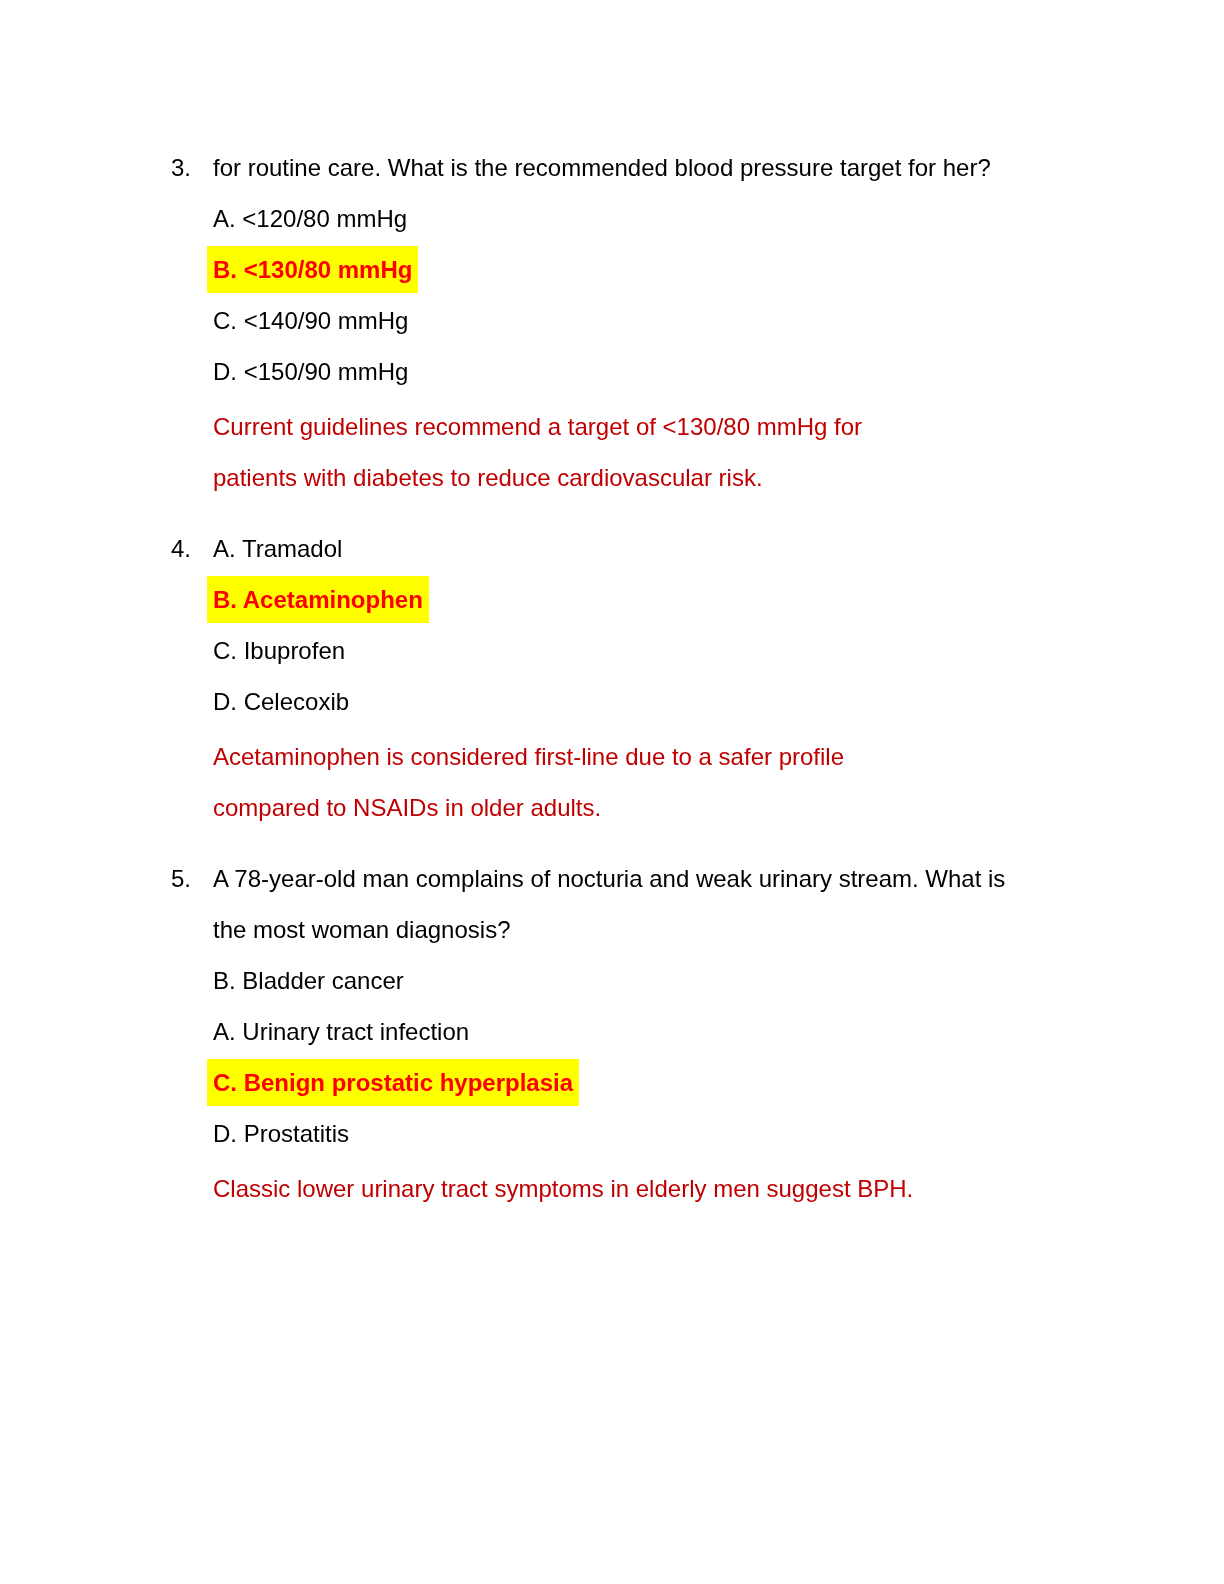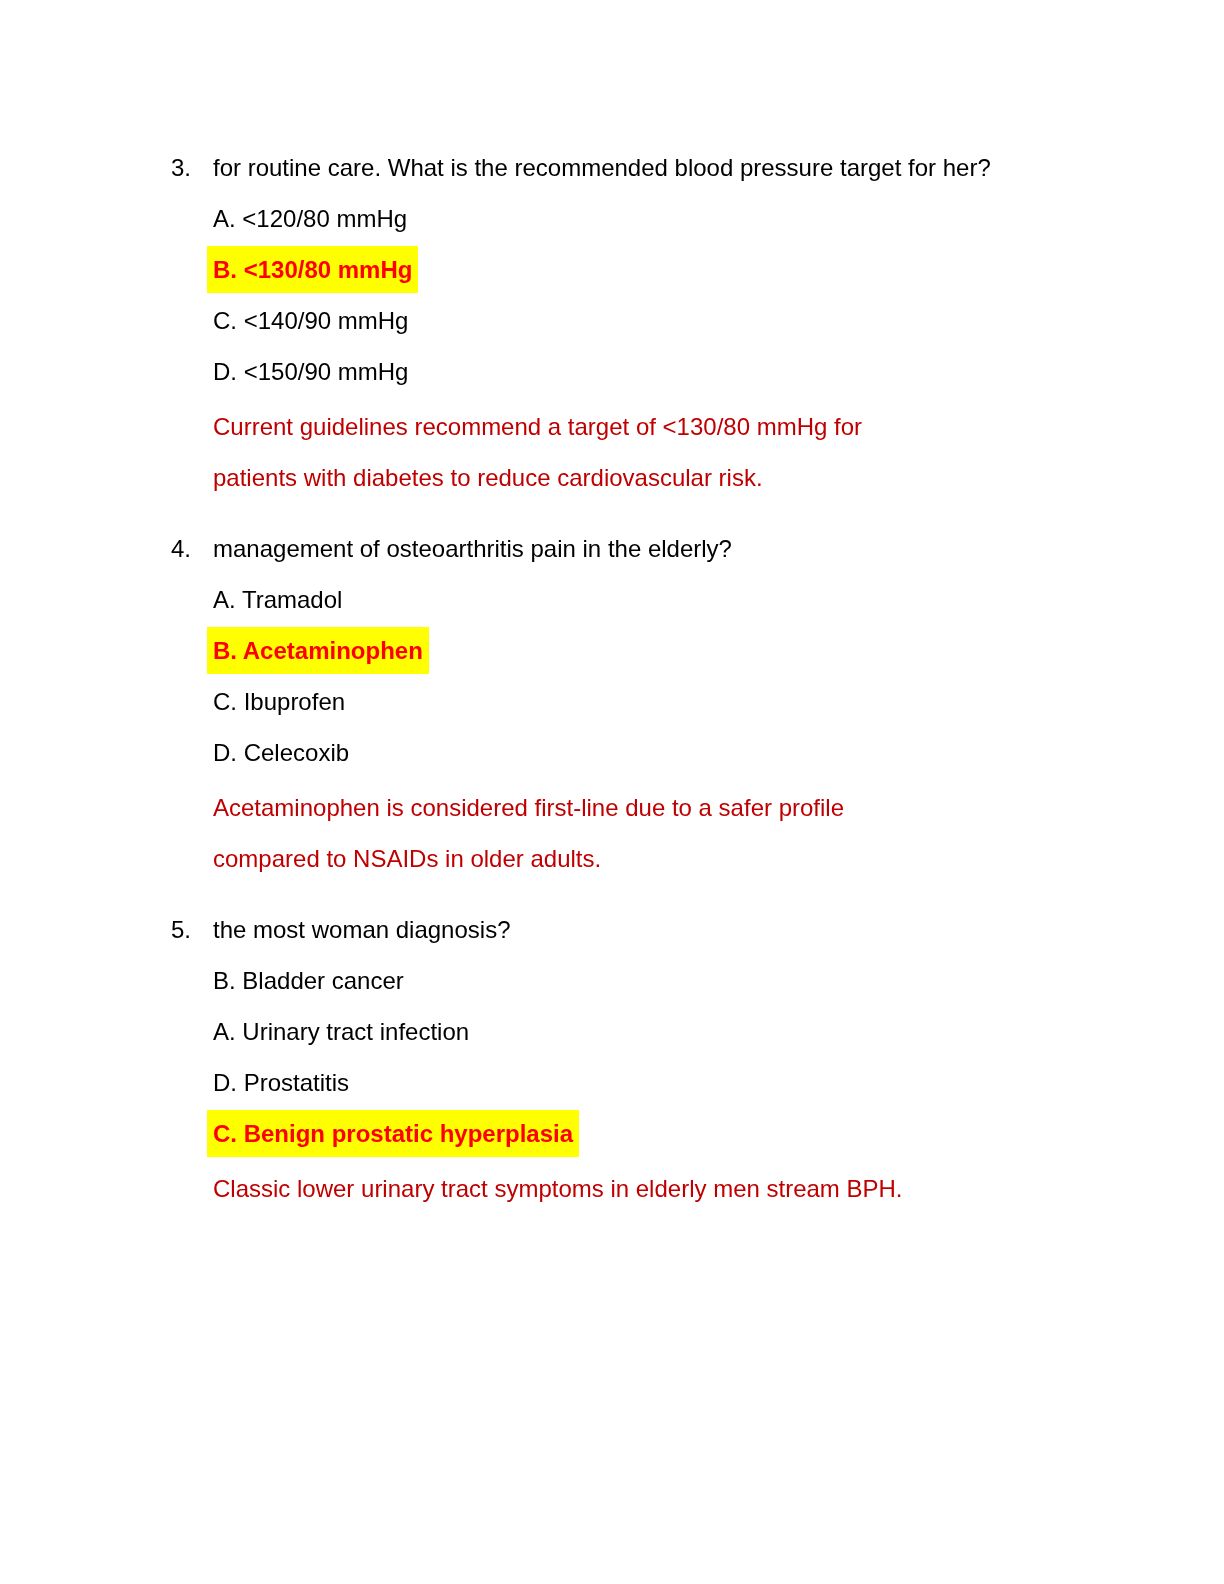--- a/index.html
+++ b/index.html
@@ -86,57 +86,55 @@
       <div class="line expl">Current guidelines recommend a target of &lt;130/80 mmHg for</div>
       <div class="line expl">patients with diabetes to reduce cardiovascular risk.</div>
     </div>
   </div>
 
   <div class="question-block">
     <div class="line">
       <span class="q-num">4.</span>
     </div>
     <div class="line">
-      <span>management of osteoarthritis pain in the elderly?</span>
-    </div>
-    <div class="line">
       <span>A. Tramadol</span>
     </div>
     <div class="line">
       <span class="hl">B. Acetaminophen</span>
     </div>
     <div class="line">
       <span>C. Ibuprofen</span>
     </div>
     <div class="line">
       <span>D. Celecoxib</span>
     </div>
     <div class="expl-group">
       <div class="line expl">Acetaminophen is considered first-line due to a safer profile</div>
       <div class="line expl">compared to NSAIDs in older adults.</div>
     </div>
   </div>
 
   <div class="question-block">
     <div class="line">
       <span class="q-num">5.</span>
+      <span>A 78-year-old man complains of nocturia and weak urinary stream. What is</span>
     </div>
     <div class="line">
       <span>the most woman diagnosis?</span>
     </div>
     <div class="line">
       <span>B. Bladder cancer</span>
     </div>
     <div class="line">
       <span>A. Urinary tract infection</span>
     </div>
     <div class="line">
+      <span class="hl">C. Benign prostatic hyperplasia</span>
+    </div>
+    <div class="line">
       <span>D. Prostatitis</span>
     </div>
-    <div class="line">
-      <span class="hl">C. Benign prostatic hyperplasia</span>
-    </div>
     <div class="expl-group">
-      <div class="line expl">Classic lower urinary tract symptoms in elderly men stream BPH.</div>
+      <div class="line expl">Classic lower urinary tract symptoms in elderly men suggest BPH.</div>
     </div>
   </div>
 
 </div>
 
 </body></html>

